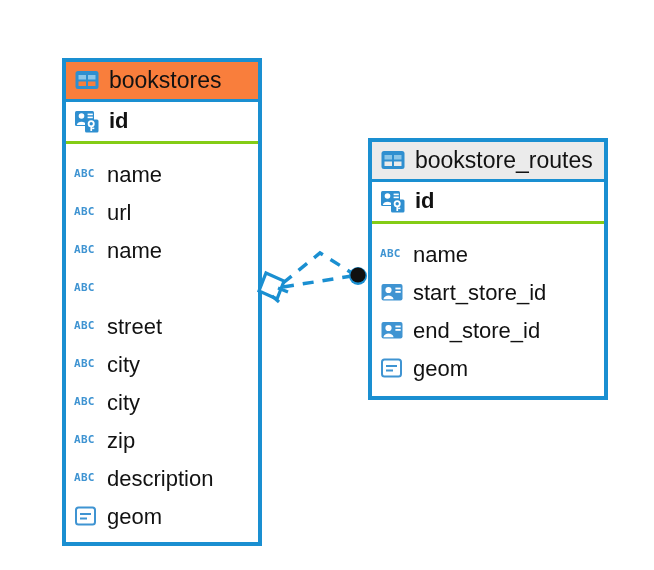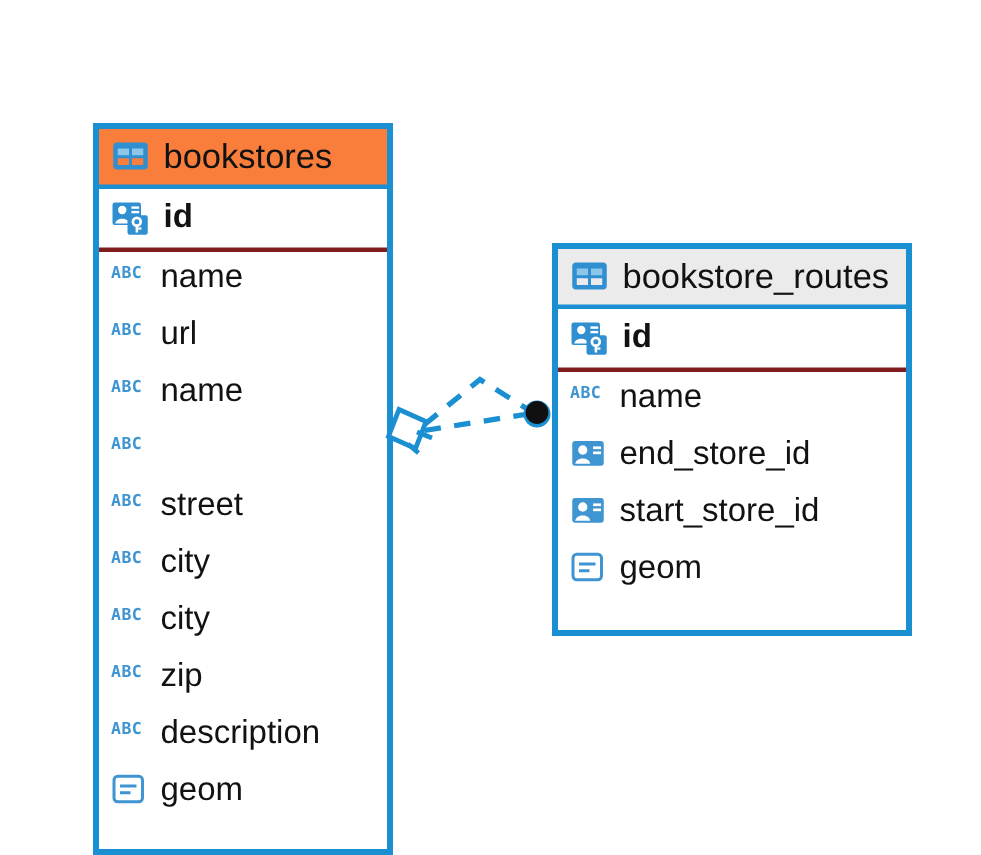--- a/index.html
+++ b/index.html
@@ -22,21 +22,20 @@
   }
 
   
   .entity {
     position: absolute;
     box-sizing: border-box;
     background: #0369a1;
     border: 4px solid #1a8fd1;
     display: flex;
     flex-direction: column;
-    margin-top: 24px;
   }
 
   .entity-header {
     box-sizing: border-box;
     display: flex;
     align-items: center;
     gap: 9px;
     padding: 5px 8px 6px 8px;
     border-bottom: 3px solid #1a8fd1;
   }
@@ -49,43 +48,43 @@
   .entity-title {
     font-size: 23px;
     color: #121212;
     line-height: 1.05;
     white-space: nowrap;
   }
 
   .pk-row {
     box-sizing: border-box;
     display: flex;
-    align-items: flex-start;
+    align-items: center;
     gap: 9px;
     padding: 6px 8px 7px 8px;
-    border-bottom: 3px solid #7f1d1d;
+    border-bottom: 3px solid #84cc16;
     background: #ffffff;
   }
   .pk-label {
     font-size: 22px;
     font-weight: bold;
     color: #121212;
     line-height: 1.05;
   }
 
   .fields {
     padding: 4px 8px 4px 8px;
     display: flex;
     flex-direction: column;
     background: #ffffff;
     flex: 1 1 auto;
   }
   .field-row {
     display: flex;
-    align-items: flex-start;
+    align-items: flex-end;
     gap: 9px;
     height: 38px;
   }
   .field-label {
     font-size: 22px;
     color: #121212;
     line-height: 1.05;
     white-space: nowrap;
   }
 
@@ -285,34 +284,34 @@
       <div class="field-row">
         <span class="ic">
           <svg width="24" height="24" viewBox="0 0 24 24">
             <rect x="1.5" y="4" width="21" height="16.5" rx="2" fill="#3f94d2"></rect>
             <circle cx="8.5" cy="10" r="3.1" fill="#ffffff"></circle>
             <path d="M3.4 19.2 C4.4 14.4 12.6 14.4 13.6 19.2 Z" fill="#ffffff"></path>
             <rect x="15.4" y="7.6" width="5.3" height="1.8" fill="#ffffff"></rect>
             <rect x="15.4" y="11" width="5.3" height="1.8" fill="#ffffff"></rect>
           </svg>
         </span>
-        <span class="field-label">end_store_id</span>
+        <span class="field-label">start_store_id</span>
       </div>
 
       <div class="field-row">
         <span class="ic">
           <svg width="24" height="24" viewBox="0 0 24 24">
             <rect x="1.5" y="4" width="21" height="16.5" rx="2" fill="#3f94d2"></rect>
             <circle cx="8.5" cy="10" r="3.1" fill="#ffffff"></circle>
             <path d="M3.4 19.2 C4.4 14.4 12.6 14.4 13.6 19.2 Z" fill="#ffffff"></path>
             <rect x="15.4" y="7.6" width="5.3" height="1.8" fill="#ffffff"></rect>
             <rect x="15.4" y="11" width="5.3" height="1.8" fill="#ffffff"></rect>
           </svg>
         </span>
-        <span class="field-label">start_store_id</span>
+        <span class="field-label">end_store_id</span>
       </div>
 
       <div class="field-row">
         <span class="ic">
           <svg width="24" height="24" viewBox="0 0 24 24">
             <rect x="2" y="3.5" width="19" height="17" rx="2.5" fill="none" stroke="#3f94d2" stroke-width="2"></rect>
             <rect x="6" y="9" width="11" height="2" fill="#3f94d2"></rect>
             <rect x="6" y="13.5" width="7" height="2" fill="#3f94d2"></rect>
           </svg>
         </span>

